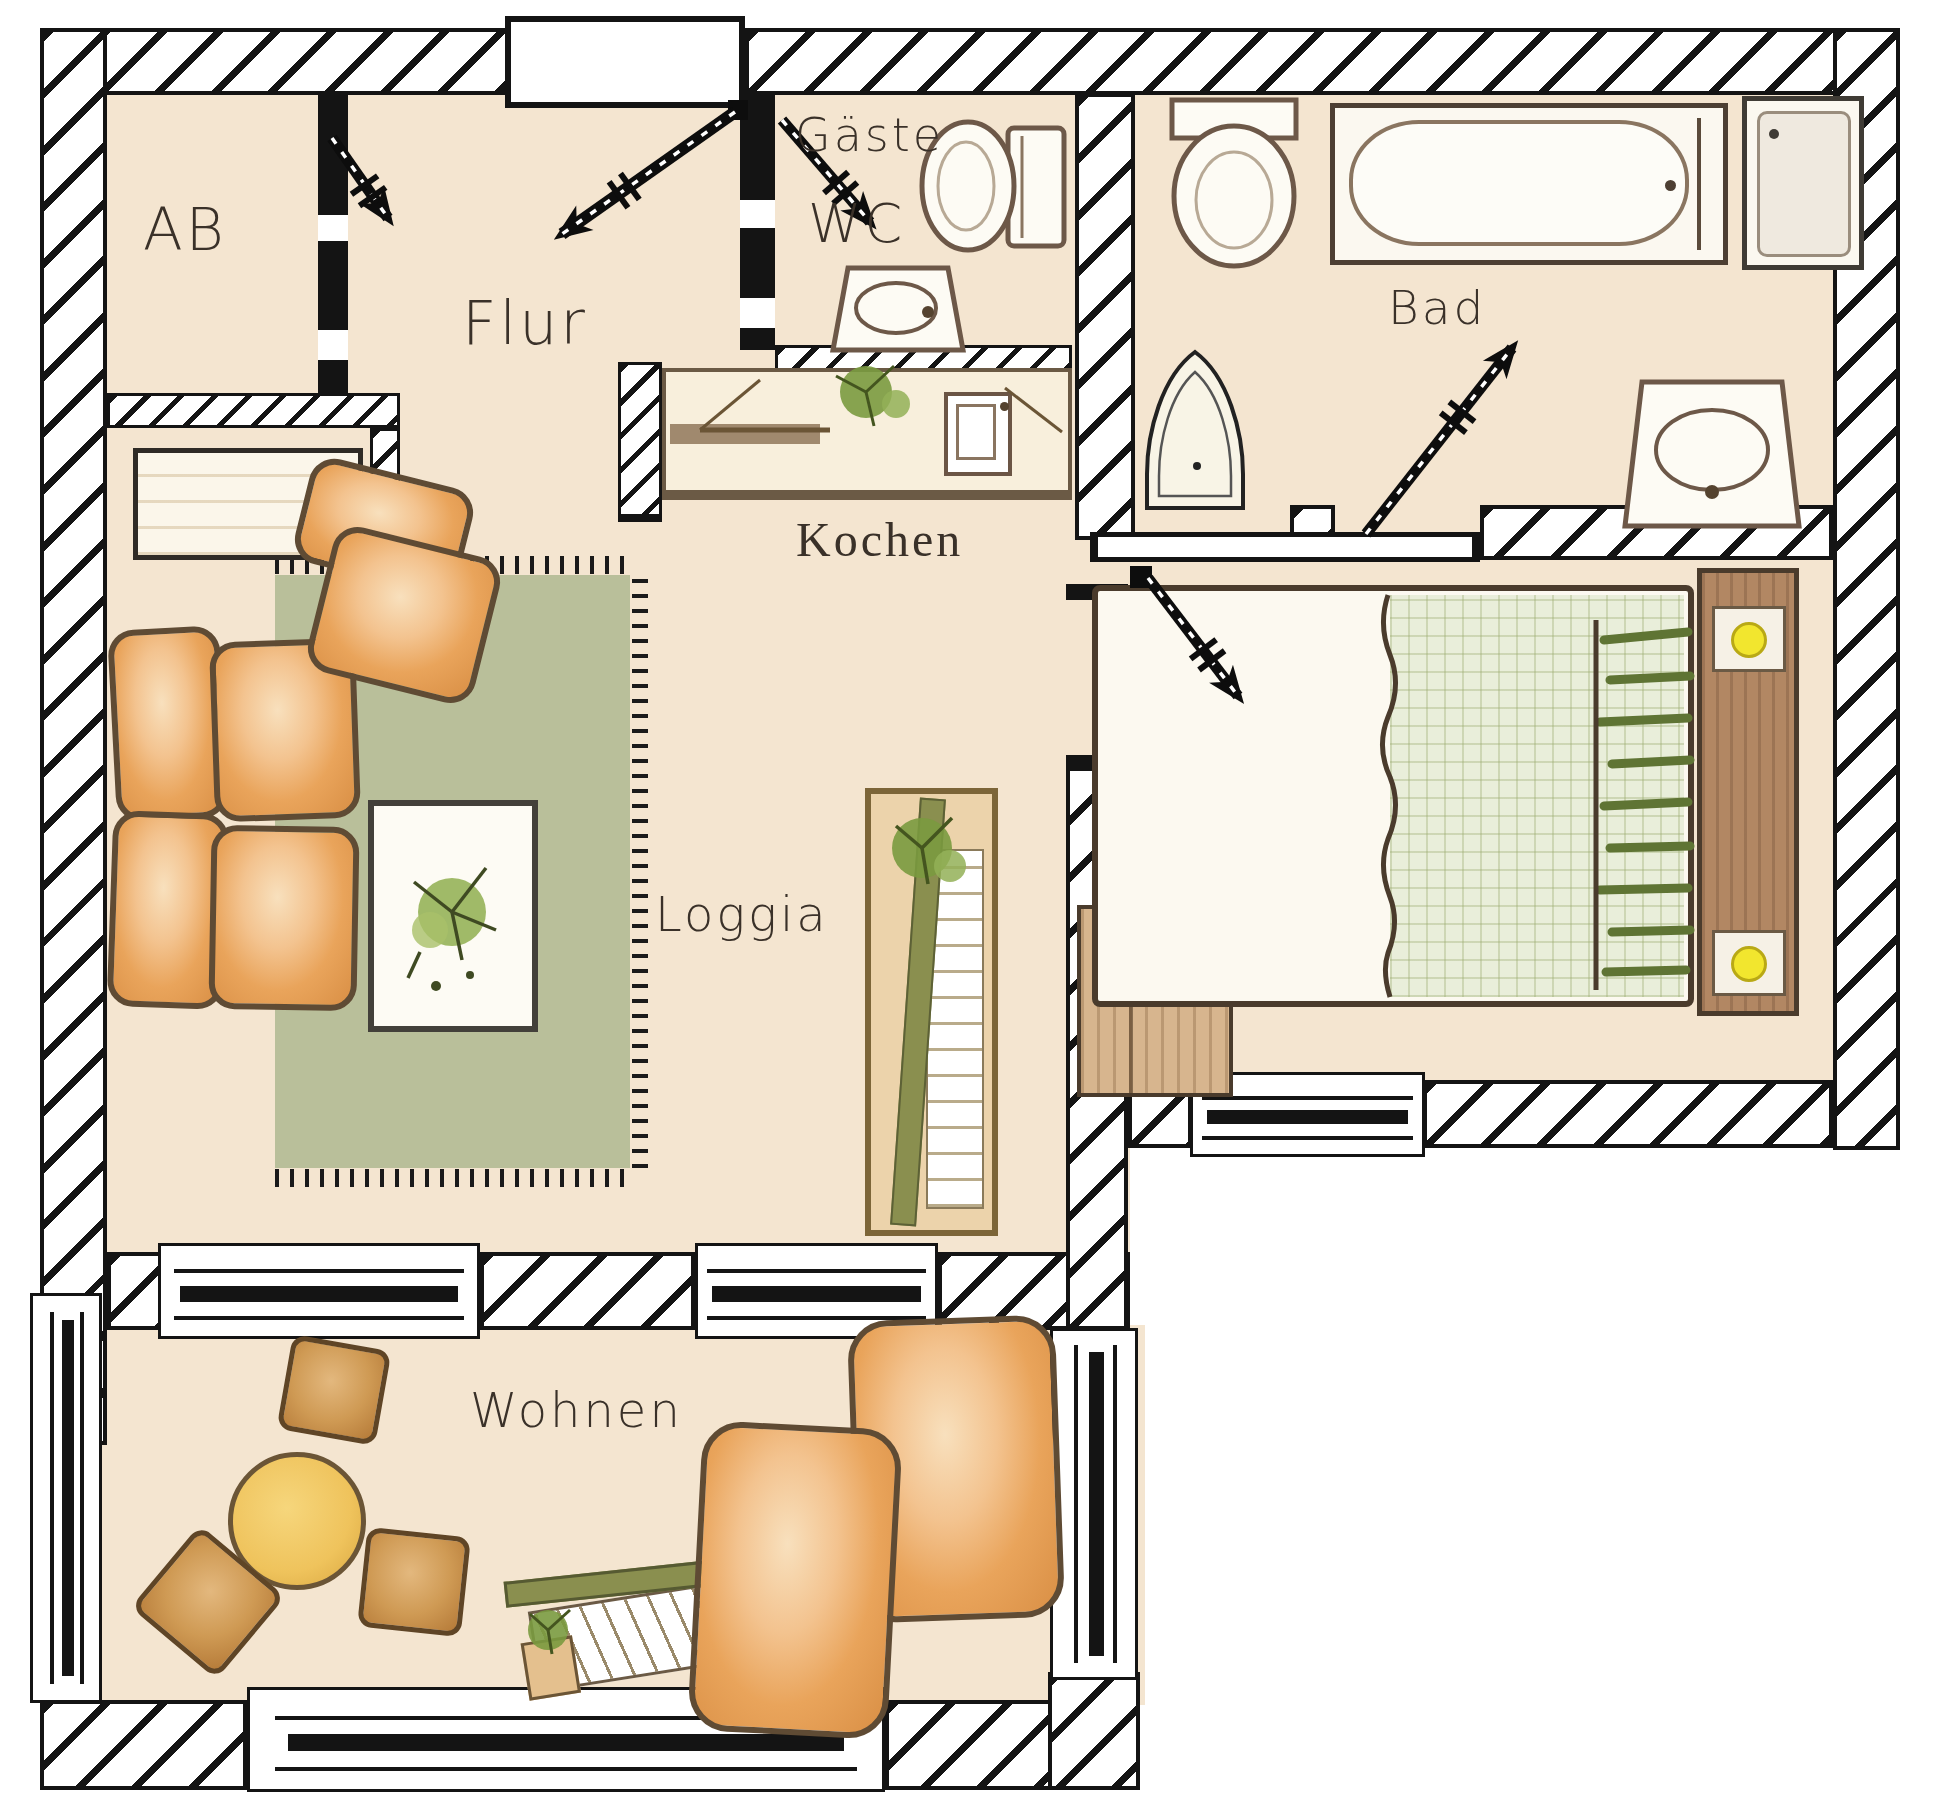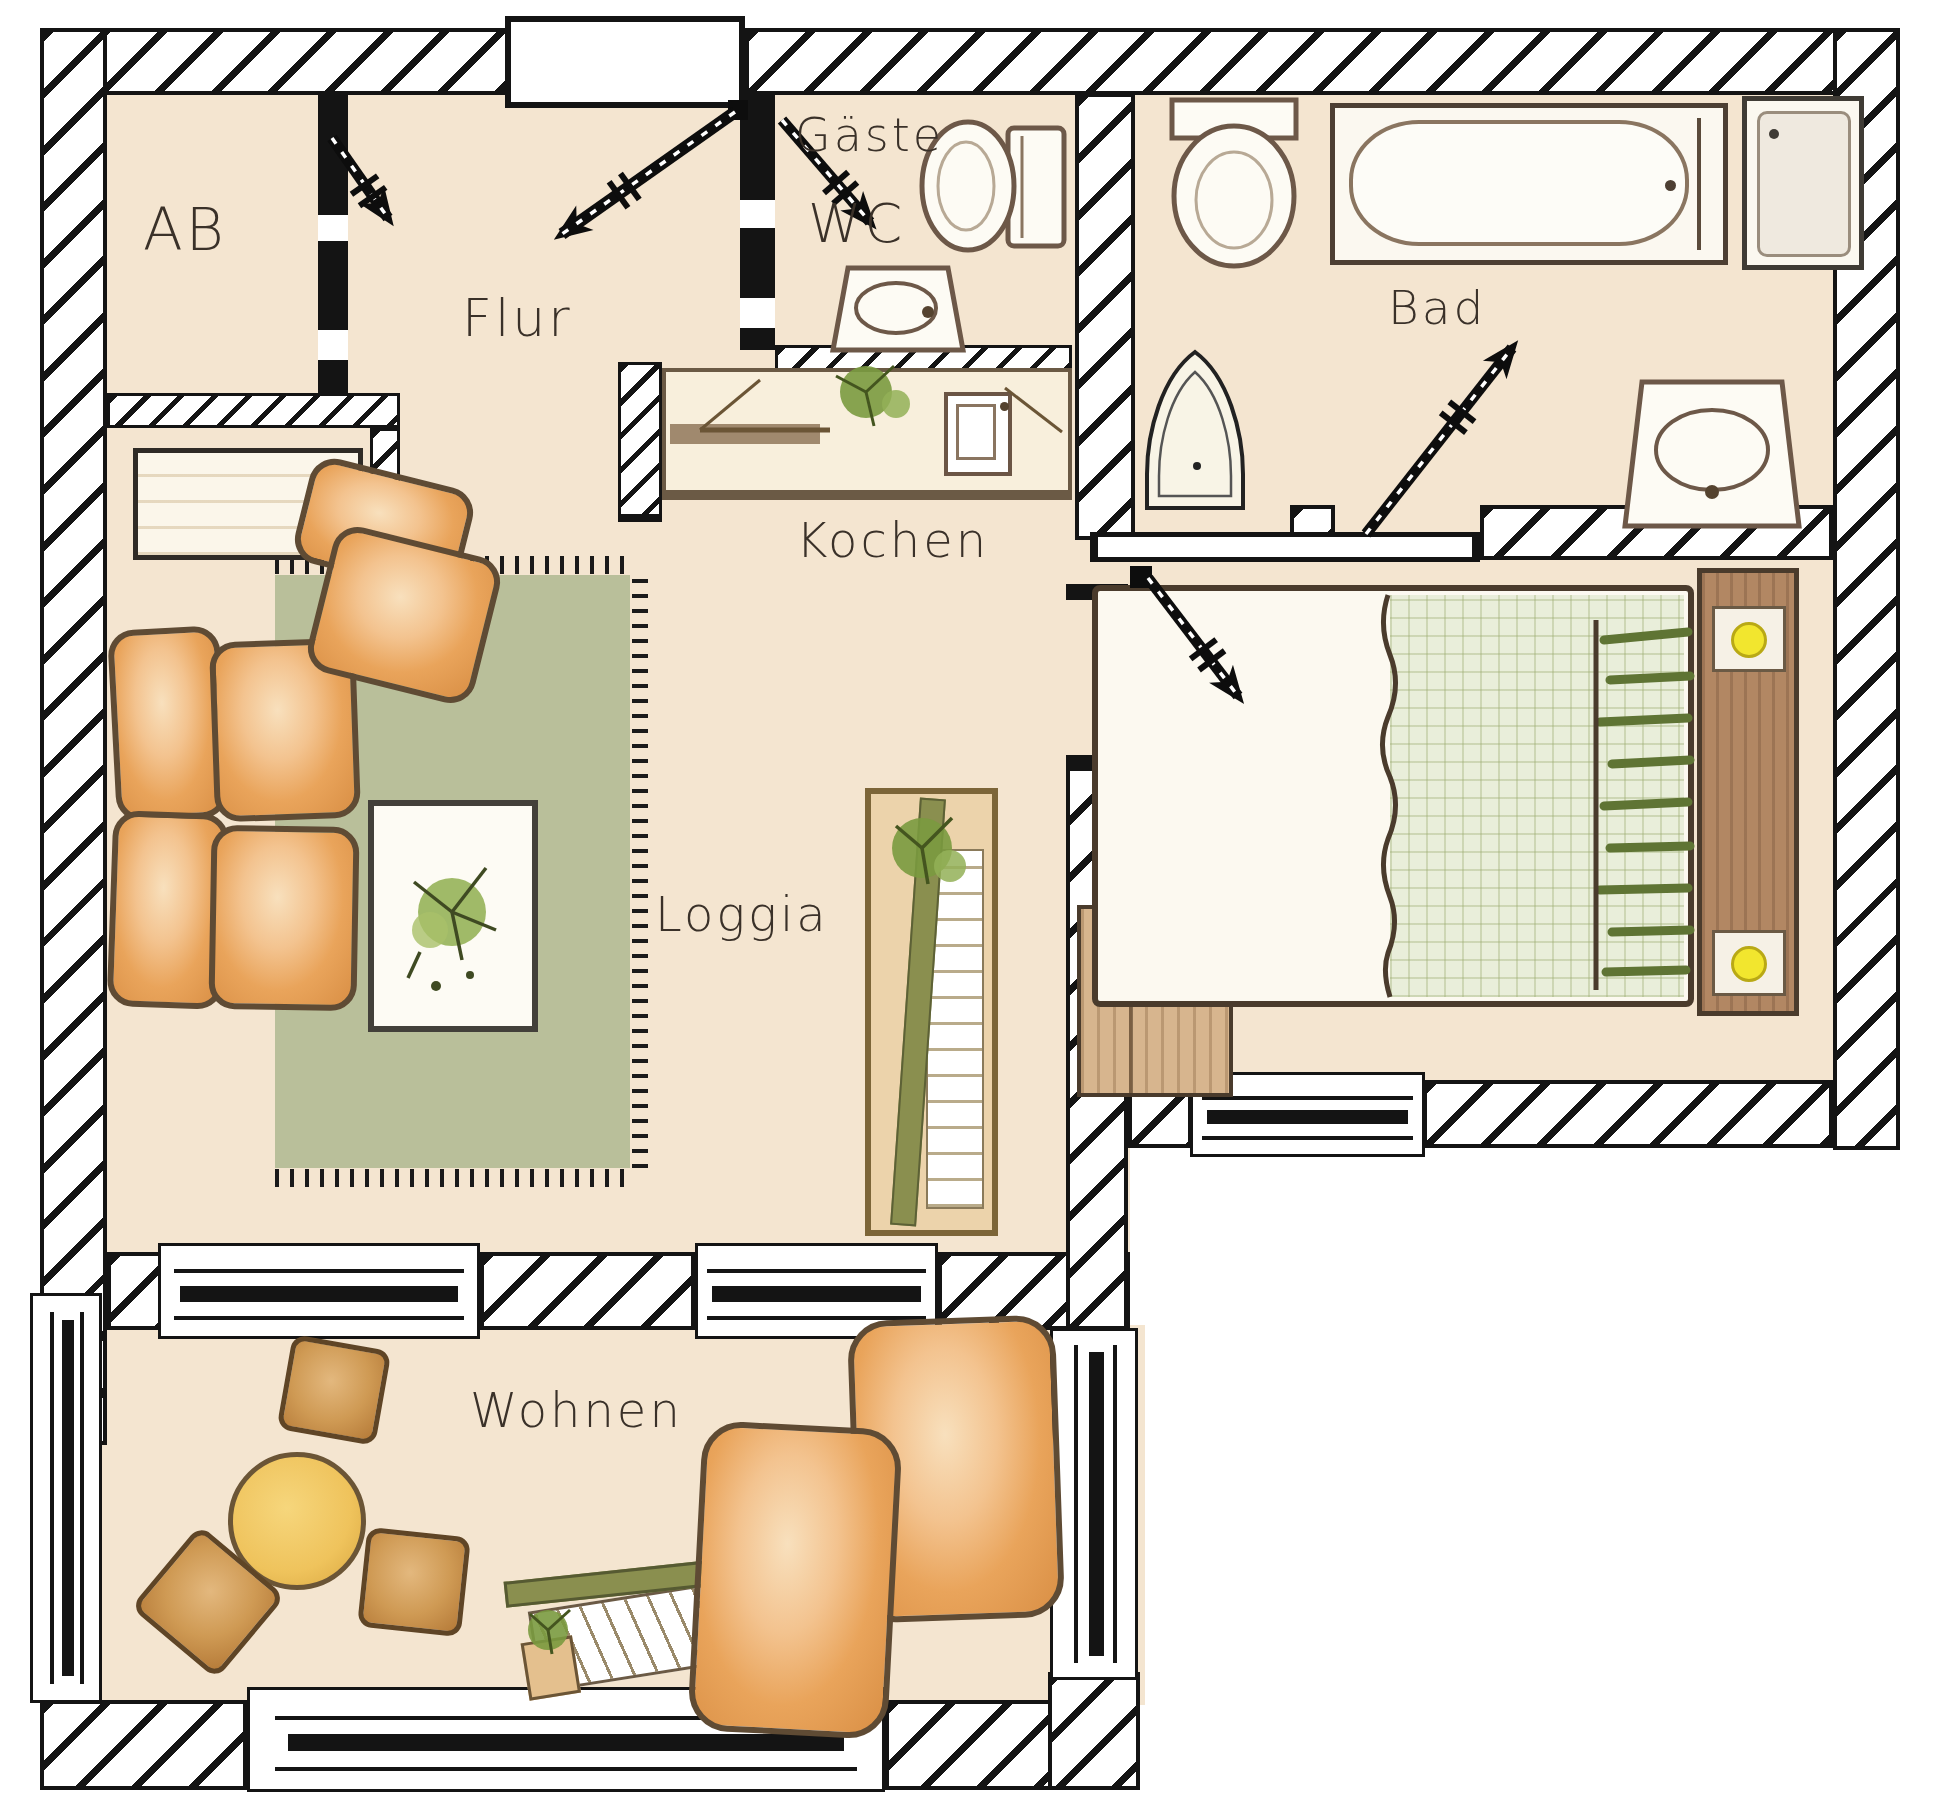--- a/index.html
+++ b/index.html
@@ -312,21 +312,21 @@
       <line x1="1366" y1="534" x2="1512" y2="348" stroke="#0d0d0d" stroke-width="11" marker-end="url(#ah)"></line>
       <line x1="1366" y1="534" x2="1512" y2="348" stroke="#ffffff" stroke-width="3.5" stroke-dasharray="7 10"></line>
       <g transform="translate(1457,418) rotate(-52)">
           <line x1="-6" y1="-16" x2="-6" y2="16" stroke="#0d0d0d" stroke-width="6"></line>
           <line x1="8" y1="-16" x2="8" y2="16" stroke="#0d0d0d" stroke-width="6"></line>
         </g>
     </g>
   </svg>
 
   <div class="label" style="left:143px;top:196px;font-size:58px;">AB</div>
-  <div class="label" style="left:462px;top:288px;font-size:52px;">Flur</div>
+  <div class="label" style="left:462px;top:288px;font-size:60px;">Flur</div>
   <div class="label" style="left:795px;top:108px;font-size:46px;">Gäste</div>
   <div class="label" style="left:808px;top:192px;font-size:54px;">WC</div>
   <div class="label" style="left:1388px;top:280px;font-size:47px;">Bad</div>
-  <div class="label" style="left:796px;top:512px;font-size:48px;">Kochen</div>
+  <div class="label" style="left:796px;top:512px;font-size:48px;font-family:Liberation Serif, serif;">Kochen</div>
   <div class="label" style="left:655px;top:886px;font-size:48px;">Loggia</div>
   <div class="label" style="left:470px;top:1382px;font-size:48px;">Wohnen</div>
 
 </div>
 
 </body></html>

